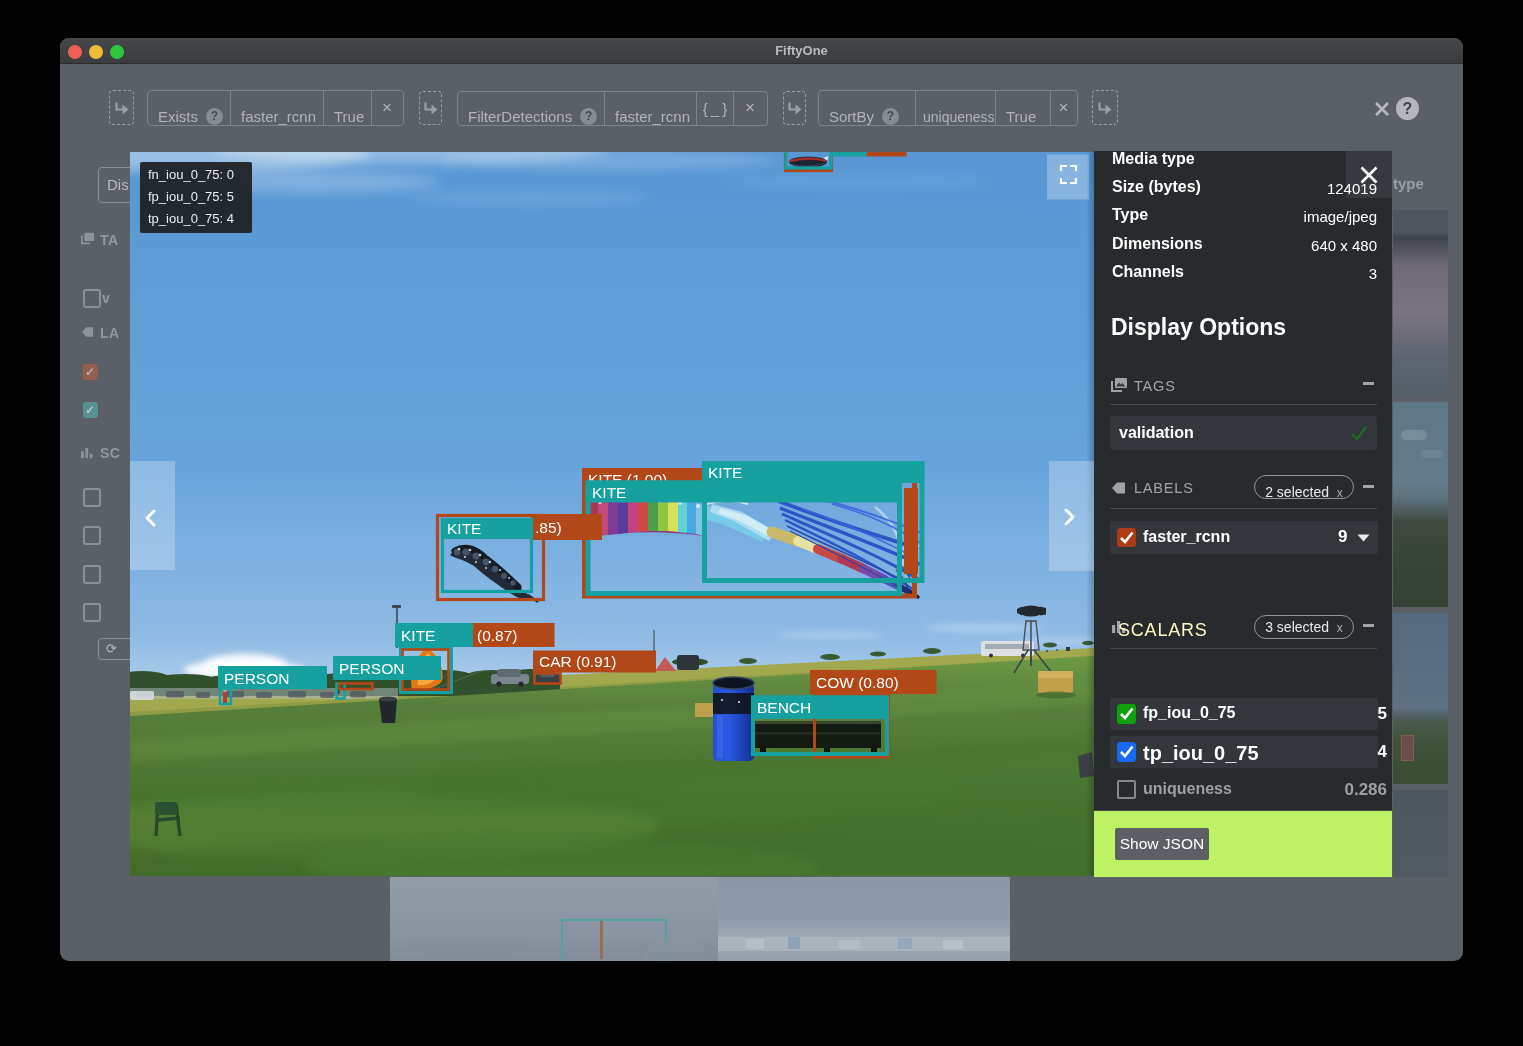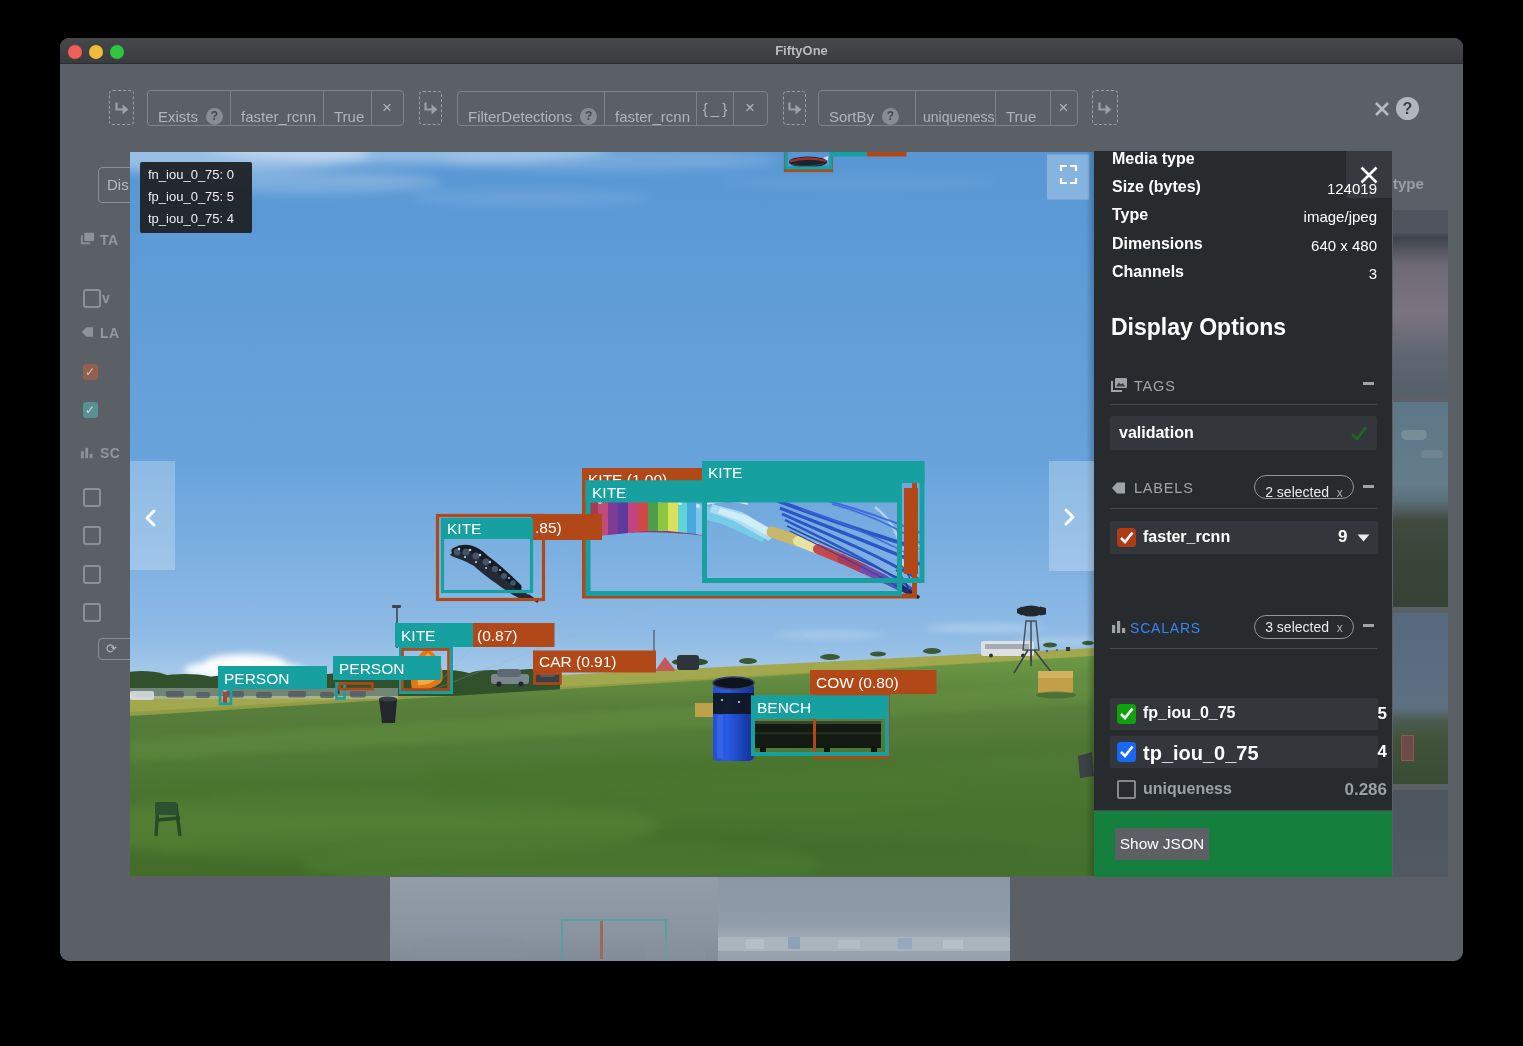--- a/index.html
+++ b/index.html
@@ -550,21 +550,21 @@
         </svg>
     </div>
 
     <div class="abs" style="left:18px;top:468px;">
       <svg width="15" height="16" viewBox="0 0 15 16">
           <rect x="0" y="6" width="3.2" height="8" fill="#9fa4a8"></rect>
           <rect x="5" y="2" width="3.2" height="12" fill="#9fa4a8"></rect>
           <rect x="10" y="9" width="3.2" height="5" fill="#9fa4a8"></rect>
         </svg>
     </div>
-    <div class="abs" style="left:36px;top:469px;font-size:14px;color:#3b82f6;letter-spacing:.8px;">SCALARS</div>
+    <div class="abs" style="left:24px;top:469px;font-size:18px;color:#fef9c3;letter-spacing:.8px;">SCALARS</div>
     <div class="abs" style="left:160px;top:463.5px;width:98px;height:22px;border:1.5px solid #92969a;border-radius:13px;color:#e8eaec;font-size:14px;text-align:center;line-height:22px;">3 selected&nbsp;&nbsp;<span style="color:#aaaeb2;font-size:12px;">x</span></div>
     <div class="abs" style="left:269px;top:473px;width:11px;height:3px;background:#9fa4a8;"></div>
     <div class="abs" style="left:16px;top:496.5px;width:267px;height:1px;background:#474b4f;"></div>
 
     <div class="abs" style="left:16px;top:546.5px;width:268px;height:32px;background:#33373b;border-radius:2px;">
       <div class="abs" style="left:6.5px;top:6.5px;width:19.5px;height:19.5px;background:#0fa10b;border-radius:3.5px;">
         <svg width="19" height="19" viewBox="0 0 19 19">
             <path d="M4,10 L8,14 L15.5,4.5" stroke="#fff" stroke-width="2.6" fill="none"></path>
           </svg></div>
       <div class="abs" style="left:33px;top:6px;font-size:16px;font-weight:700;">fp_iou_0_75</div>
@@ -577,17 +577,17 @@
           </svg></div>
       <div class="abs" style="left:33px;top:6px;font-size:20px;font-weight:700;">tp_iou_0_75</div>
       <div class="abs" style="left:0;top:6px;width:277px;text-align:right;font-size:17px;font-weight:700;">4</div>
     </div>
     <div class="abs" style="left:16px;top:622.5px;width:268px;height:32px;">
       <div class="abs" style="left:6.5px;top:6.5px;width:15px;height:14.5px;border:2.5px solid #85898d;border-radius:2px;"></div>
       <div class="abs" style="left:33px;top:6px;font-size:16px;font-weight:700;color:#9aa0a4;">uniqueness</div>
       <div class="abs" style="left:0;top:6px;width:277px;text-align:right;font-size:17px;font-weight:700;color:#9aa0a4;">0.286</div>
     </div>
     <div class="abs" style="left:0;top:658.5px;width:298px;height:1px;background:#45494d;"></div>
-    <div class="abs" style="left:0;top:659.5px;width:298px;height:66.5px;background:#15803d;">
+    <div class="abs" style="left:0;top:659.5px;width:298px;height:66.5px;background:#bef264;">
       <div class="abs" style="left:21px;top:17px;width:94px;height:32px;background:#5c6064;border-radius:2px;text-align:center;line-height:32px;font-size:15.5px;color:#fff;">Show JSON</div>
     </div>
   </div>
 </div>
 
 </body></html>

